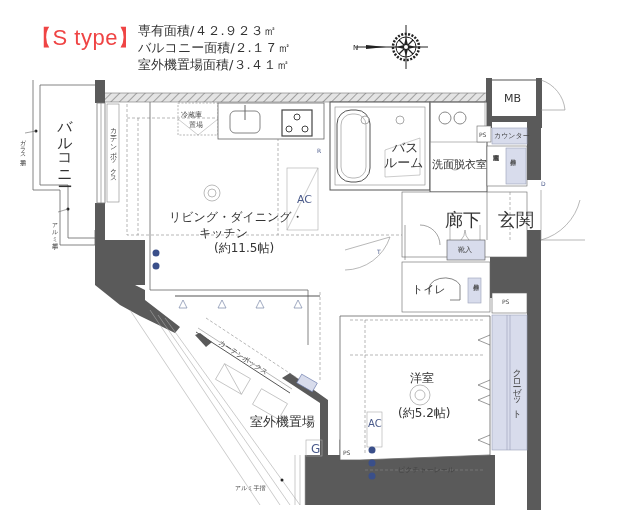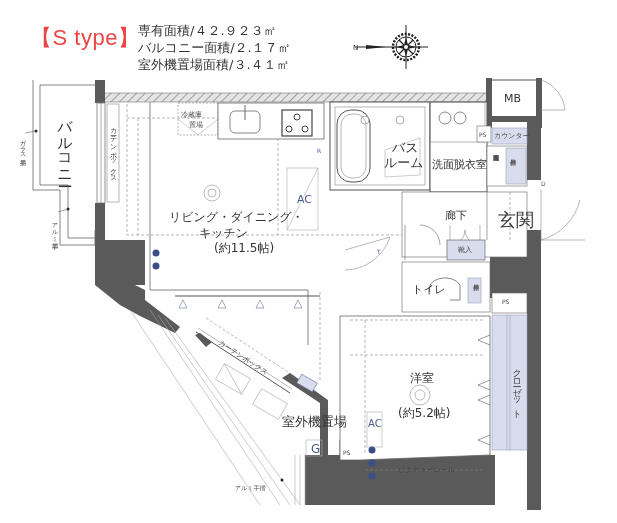--- a/index.html
+++ b/index.html
@@ -213,29 +213,29 @@
 
 <div class="lbl lbl-big" style="left:392px;top:139px;font-size:13px;">バス</div>
 <div class="lbl lbl-big" style="left:384px;top:154px;font-size:13px;">ルーム</div>
 <div class="lbl" style="left:432px;top:157px;">洗面脱衣室</div>
 <div class="lbl small" style="left:494px;top:131px;">カウンター</div>
 <div class="lbl tiny vtext" style="left:491px;top:150px;">洗濯機置場</div>
 <div class="lbl tiny vtext" style="left:508px;top:155px;">吊戸棚</div>
 <div class="lbl tiny" style="left:479px;top:131px;">PS</div>
 <div class="lbl" style="left:504px;top:92px;">MB</div>
 
-<div class="lbl lbl-big" style="left:445px;top:208px;font-size:11px;">廊下</div>
+<div class="lbl lbl-big" style="left:445px;top:208px;font-size:18px;">廊下</div>
 <div class="lbl lbl-big" style="left:498px;top:208px;font-size:18px;">玄関</div>
 <div class="lbl small" style="left:458px;top:245px;">靴入</div>
 <div class="lbl" style="left:412px;top:282px;">トイレ</div>
 <div class="lbl tiny vtext" style="left:471px;top:280px;">吊戸棚</div>
 <div class="lbl tiny" style="left:502px;top:298px;">PS</div>
 
 <div class="lbl small" style="left:222px;top:338px;transform:rotate(33deg);transform-origin:left top;">カーテンボックス</div>
-<div class="lbl lbl-big" style="left:250px;top:413px;font-size:13px;margin-left:32px;">室外機置場</div>
+<div class="lbl lbl-big" style="left:250px;top:413px;font-size:13px;">室外機置場</div>
 <div class="lbl" style="left:311px;top:442px;color:#4a5a8a;font-size:12px;">G</div>
 <div class="lbl tiny" style="left:343px;top:449px;">PS</div>
 <div class="lbl tiny" style="left:235px;top:484px;">アルミ手摺</div>
 
 <div class="lbl lbl-big" style="left:410px;top:370px;font-size:12px;">洋室</div>
 <div class="lbl lbl-big" style="left:398px;top:405px;">(約5.2帖)</div>
 <div class="lbl" style="left:368px;top:418px;color:#4a5a8a;font-size:10px;">AC</div>
 <div class="lbl small vtext" style="left:510px;top:362px;font-size:9px;">クローゼット</div>
 <div class="lbl small" style="left:398px;top:465px;">ピクチャーレール</div>
 

